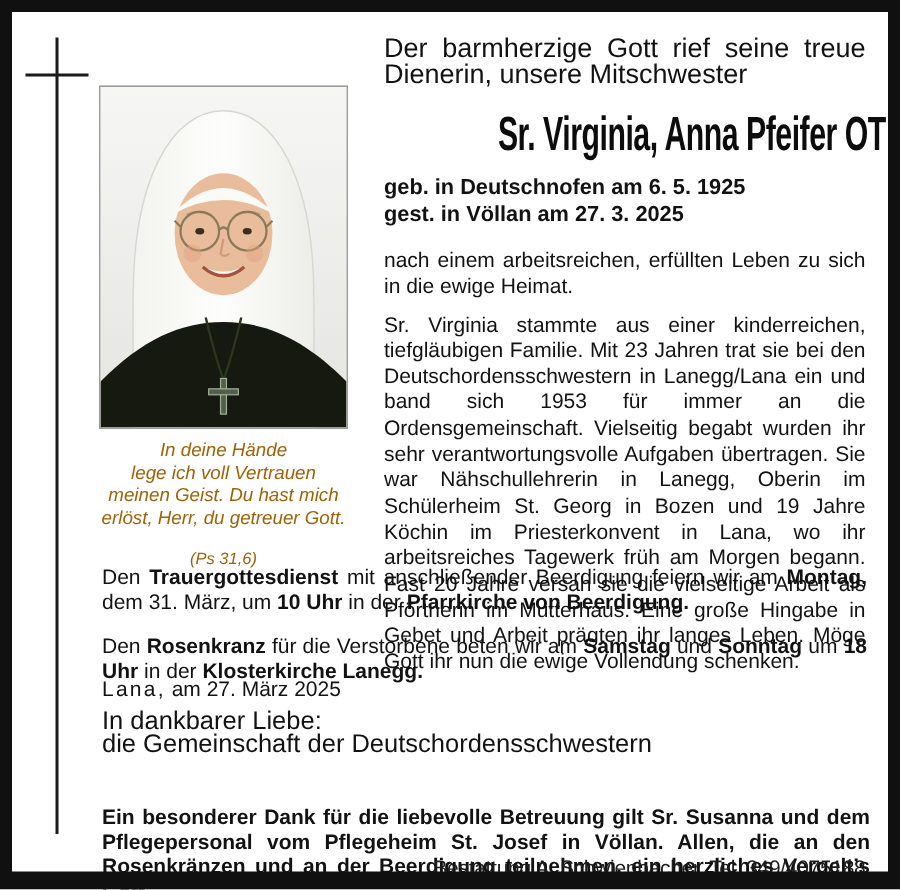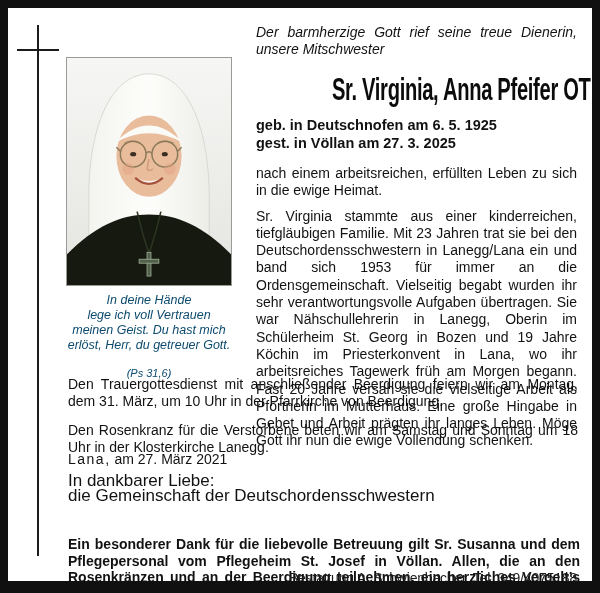--- a/index.html
+++ b/index.html
@@ -26,42 +26,42 @@
   .portrait {
     position:absolute; left:66px; top:57px; width:166px; height:229px;
     border:1px solid #9a9a96; background:#efefec;
   }
   .portrait svg { display:block; width:100%; height:100%; }
 
   
   .quote {
     position:absolute; left:40px; top:293px; width:218px;
     text-align:center; font-style:italic;
-    font-size:12.5px; line-height:15px; color:#0c4a6e;
+    font-size:12.5px; line-height:15px; color:#a16207;
   }
   .quote .src { font-size:11px; margin-top:13px; }
 
   
   .rightcol { position:absolute; left:256px; top:24px; width:321px; }
-  .intro { text-align:justify; font-size:14px; line-height:17px;font-style:italic; }
+  .intro { text-align:justify; font-size:18px; line-height:17px; }
   .name-wrap { margin-top:13px; text-align:center; }
   .name {
     display:inline-block; white-space:nowrap;
     font-size:32px; font-weight:bold; letter-spacing:-0.5px; color:#0c0c0c;
     transform:scaleX(0.63); transform-origin:center;
   }
   .dates { margin-top:9px; text-align:left; font-weight:bold; font-size:14.5px; line-height:17.5px; }
   .bodytext { text-align:justify; font-size:14px; line-height:17.3px; }
   .p1 { margin-top:13px; }
   .p2 { margin-top:8px; }
 
   
   .services { position:absolute; left:68px; top:376px; width:510px; }
   .services p { text-align:justify; font-size:14px; line-height:17.3px; margin-bottom:11px; }
-  .b { font-weight:normal; }
+  .b { font-weight:bold; }
 
   .placedate { position:absolute; left:68px; top:451px; font-size:14px; }
   .placedate .sp { letter-spacing:1.5px; }
 
   .family { position:absolute; left:68px; top:473px; font-size:17px; line-height:15.2px; }
 
   .thanks {
     position:absolute; left:68px; top:536px; width:512px;
     text-align:justify; font-size:14px; line-height:16.5px;font-weight:bold;
   }
@@ -151,21 +151,21 @@
   <p class="bodytext p1">nach einem arbeitsreichen, erfüllten Leben zu sich in die ewige Heimat.</p>
   <p class="bodytext p2">Sr. Virginia stammte aus einer kinderreichen, tiefgläubigen Familie. Mit 23 Jahren trat sie bei den Deutschordensschwestern in Lanegg/Lana ein und band sich 1953 für immer an die Ordensgemeinschaft. Vielseitig begabt wurden ihr sehr verantwortungsvolle Aufgaben übertragen. Sie war Nähschullehrerin in Lanegg, Oberin im Schülerheim St. Georg in Bozen und 19 Jahre Köchin im Priesterkonvent in Lana, wo ihr arbeitsreiches Tagewerk früh am Morgen begann. Fast 20 Jahre versah sie die vielseitige Arbeit als Pförtnerin im Mutterhaus. Eine große Hingabe in Gebet und Arbeit prägten ihr langes Leben. Möge Gott ihr nun die ewige Vollendung schenken.</p>
 </div>
 
 <div class="services">
   <p><span>Den </span><span class="b">Trauergottesdienst</span><span> mit anschließender Beerdigung feiern wir am </span><span class="b">Montag,</span><span> dem 31. März, um </span><span class="b">10 Uhr</span><span> in der </span><span class="b">Pfarrkirche von Beerdigung.</span></p>
   <p><span>Den </span><span class="b">Rosenkranz</span><span> für die Verstorbene beten wir am </span><span class="b">Samstag</span><span> und </span><span class="b">Sonntag</span><span> um </span><span class="b">18 Uhr</span><span> in der </span><span class="b">Klosterkirche Lanegg.</span></p>
 </div>
 
 <div class="placedate">
-  <span class="sp">Lana,</span><span> am 27. März 2021</span>
+  <span class="sp">Lana,</span><span> am 27. März 2025</span>
 </div>
 
 <div class="family">
   <div>In dankbarer Liebe:</div>
   <div>die Gemeinschaft der Deutschordensschwestern</div>
 </div>
 
 <p class="thanks">Ein besonderer Dank für die liebevolle Betreuung gilt Sr. Susanna und dem Pflegepersonal vom Pflegeheim St. Josef in Völlan. Allen, die an den Rosenkränzen und an der Beerdigung teilnehmen, ein herzliches Vergelt’s Gott.</p>
 
 <div class="undertaker">Bestattung A. Schwienbacher, Tel. 349/4075188</div>

